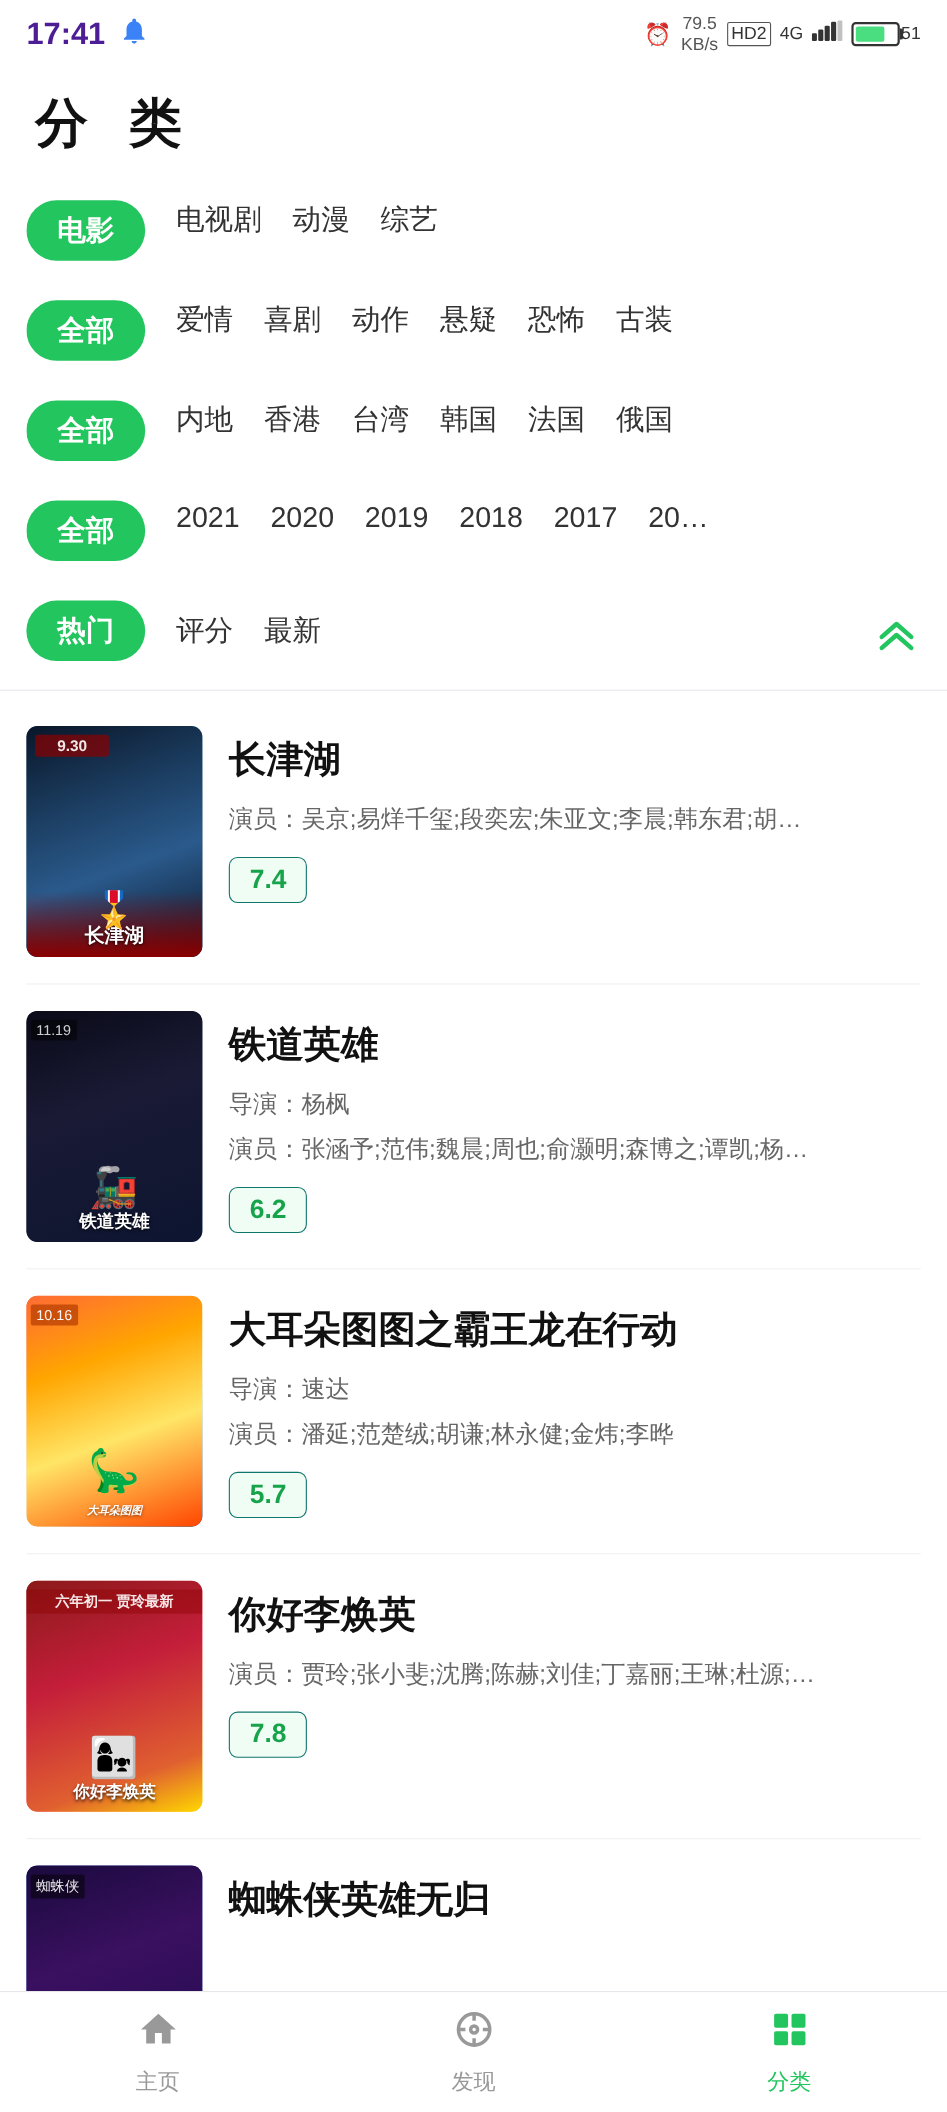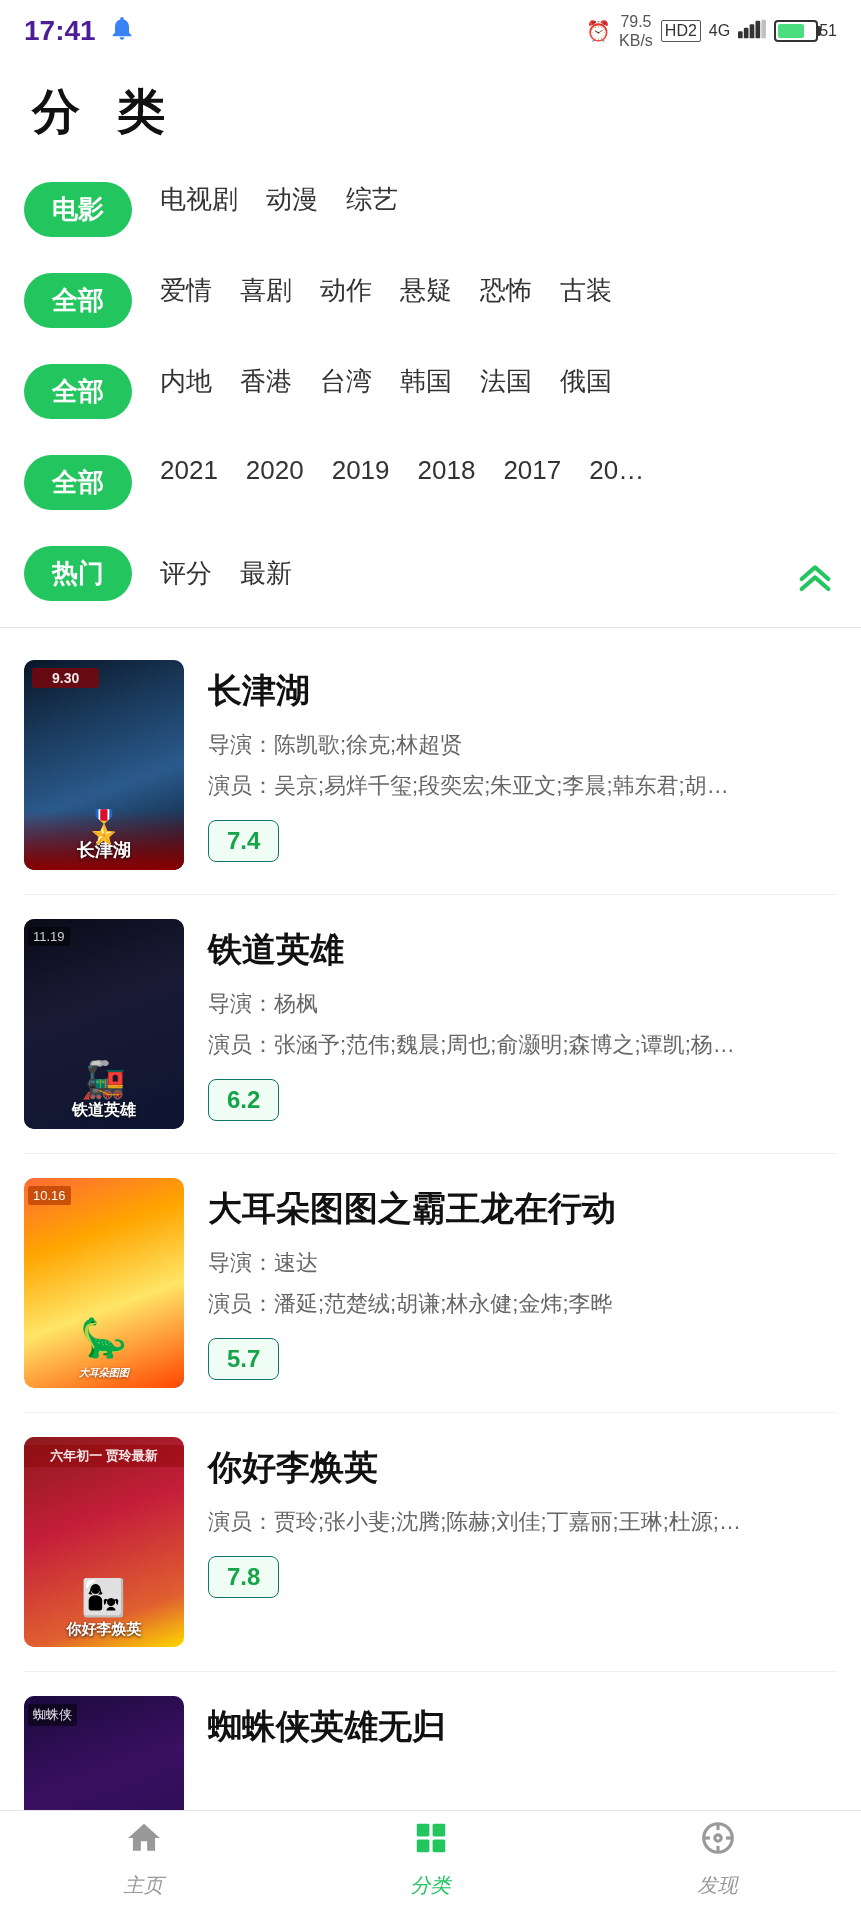--- a/index.html
+++ b/index.html
@@ -162,22 +162,22 @@
     
     .bottom-nav {
       position: fixed;
       bottom: 0;
       left: 0;
       width: 861px;
       height: 110px;
       background: #fff;
       border-top: 1px solid #e5e7eb;
       display: flex;
+      align-items: center;
       justify-content: space-around;
-      font-style: italic;
     }
     .nav-item {
       display: flex;
       flex-direction: column;
       align-items: center;
       gap: 6px;
       cursor: pointer;
       padding: 8px 20px;
     }
     .nav-icon {
@@ -297,21 +297,20 @@
         <div style="position:absolute;top:8px;left:8px;font-size:14px;color:rgba(255,255,255,0.9);font-weight:700;background:rgba(139,0,0,0.7);padding:2px 20px;border-radius:3px;">9.30</div>
         <div style="position:absolute;bottom:8px;left:0;right:0;text-align:center;">
           <div style="color:#fff;font-size:18px;font-weight:700;text-shadow:0 1px 3px rgba(0,0,0,0.8);">长津湖</div>
         </div>
 
         <div style="position:absolute;bottom:24px;left:50%;transform:translateX(-50%);font-size:32px;">🎖️</div>
       </div>
     </div>
     <div class="movie-info">
       <div class="movie-title">长津湖</div>
-      <div class="movie-meta">导演：陈凯歌;徐克;林超贤</div>
       <div class="movie-meta">演员：吴京;易烊千玺;段奕宏;朱亚文;李晨;韩东君;胡…</div>
       <div class="movie-rating">7.4</div>
     </div>
   </div>
 
   <div class="movie-item">
     <div class="movie-poster poster-2">
       <div style="width:100%;height:100%;background:linear-gradient(160deg,#0a0a18 0%,#1a1a35 40%,#0d1530 100%);border-radius:10px;position:relative;overflow:hidden;">
         <div style="position:absolute;bottom:8px;left:0;right:0;text-align:center;">
           <div style="color:#fff;font-size:16px;font-weight:700;text-shadow:0 1px 3px rgba(0,0,0,0.8);">铁道英雄</div>
@@ -381,38 +380,38 @@
 </div>
 
 <div class="bottom-nav">
   <div class="nav-item">
     <span class="nav-icon">
       <svg width="38" height="38" viewBox="0 0 24 24" fill="#999">
         <path d="M10 20v-6h4v6h5v-8h3L12 3 2 12h3v8z"></path>
       </svg>
     </span>
     <span class="nav-label">主页</span>
-  </div>
-  <div class="nav-item">
-    <span class="nav-icon active">
-      <svg width="38" height="38" viewBox="0 0 24 24" fill="#22c55e">
-        <rect x="3" y="3" width="8" height="8" rx="1"></rect>
-        <rect x="13" y="3" width="8" height="8" rx="1"></rect>
-        <rect x="3" y="13" width="8" height="8" rx="1"></rect>
-        <rect x="13" y="13" width="8" height="8" rx="1"></rect>
-      </svg>
-    </span>
-    <span class="nav-label active">分类</span>
   </div>
   <div class="nav-item">
     <span class="nav-icon">
       <svg width="38" height="38" viewBox="0 0 24 24" fill="none" stroke="#999" stroke-width="2">
         <circle cx="12" cy="12" r="9"></circle>
         <circle cx="12" cy="12" r="2"></circle>
         <line x1="12" y1="3" x2="12" y2="7"></line>
         <line x1="12" y1="17" x2="12" y2="21"></line>
         <line x1="3" y1="12" x2="7" y2="12"></line>
         <line x1="17" y1="12" x2="21" y2="12"></line>
       </svg>
     </span>
     <span class="nav-label">发现</span>
   </div>
+  <div class="nav-item">
+    <span class="nav-icon active">
+      <svg width="38" height="38" viewBox="0 0 24 24" fill="#22c55e">
+        <rect x="3" y="3" width="8" height="8" rx="1"></rect>
+        <rect x="13" y="3" width="8" height="8" rx="1"></rect>
+        <rect x="3" y="13" width="8" height="8" rx="1"></rect>
+        <rect x="13" y="13" width="8" height="8" rx="1"></rect>
+      </svg>
+    </span>
+    <span class="nav-label active">分类</span>
+  </div>
 </div>
 
 </body></html>

